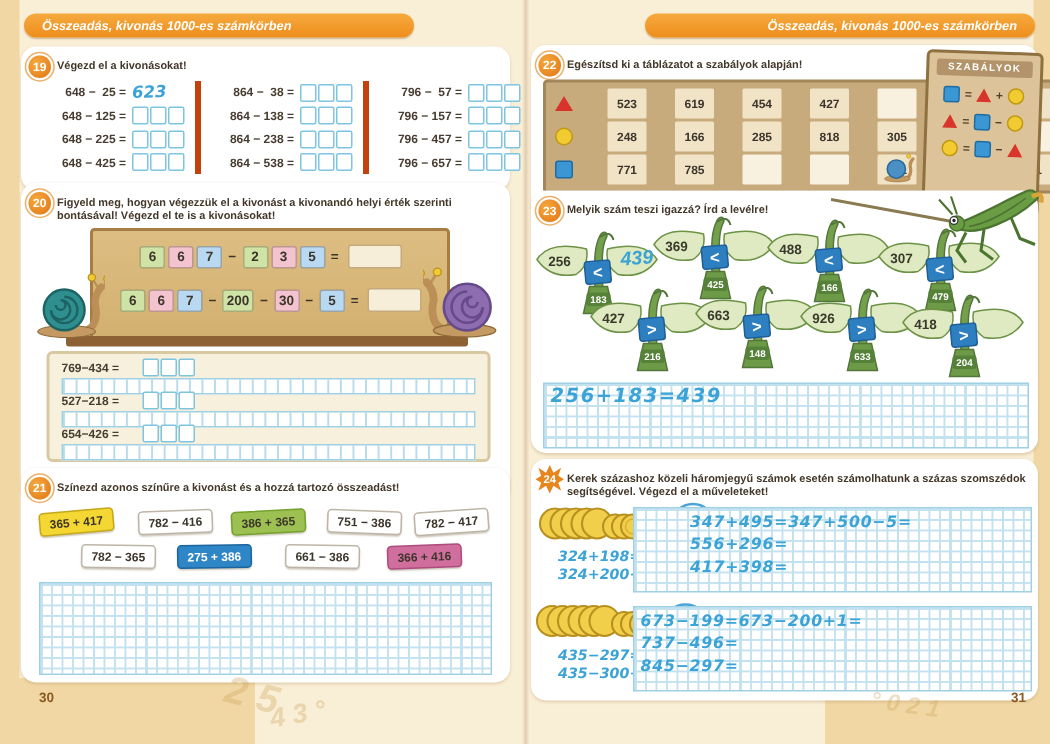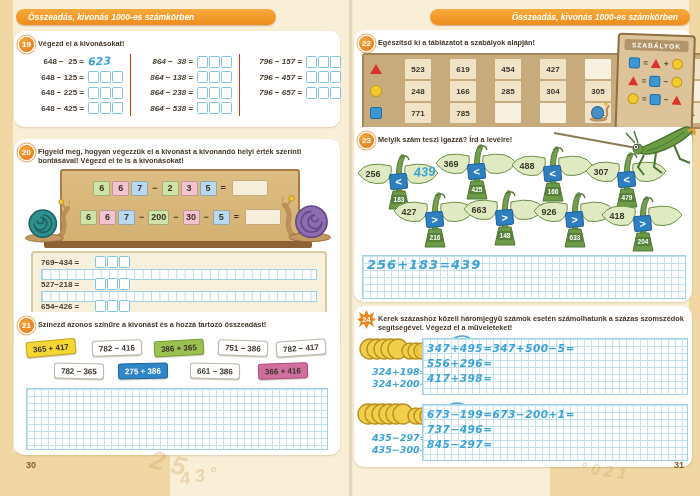--- a/index.html
+++ b/index.html
@@ -27,21 +27,21 @@
   .grid{background-color:#fff;border:1px solid #9fd0e4;background-image:
     linear-gradient(#c3e2ef 1px,transparent 1px),
     linear-gradient(90deg,#c3e2ef 1px,transparent 1px),
     linear-gradient(#8fc6dd 1px,transparent 1px),
     linear-gradient(90deg,#8fc6dd 1px,transparent 1px);
     background-size:7px 7px,7px 7px,35px 35px,35px 35px;}
 
   
   .ex19-cols{position:absolute;left:8px;top:23px;display:flex;}
   .ex19-col{padding:0 7px;}
-  .ex19-col + .ex19-col{border-left:1px solid #c2410c;font-style:italic;}
+  .ex19-col + .ex19-col{border-left:4px solid #c2410c;}
   .prob{display:flex;align-items:center;height:15.5px;gap:4px;}
   .expr{font-size:8px;font-weight:bold;color:#473c30;white-space:pre;width:55px;text-align:right;}
   .abox{display:inline-flex;gap:1px;}
   .abox i{display:block;width:9px;height:10px;background:#fff;border:1px solid #7fc4e0;border-radius:1.5px;}
   .ans19{font-size:11px;font-weight:bold;transform:rotate(-2deg);}
 
   
   .board{position:absolute;left:46px;top:30px;width:236px;height:72px;background:linear-gradient(#ddbd82,#d2b070);border:2px solid #a87d43;border-radius:3px;}
   .board-ledge{position:absolute;left:30px;top:102px;width:268px;height:7px;background:#8d6134;border-radius:2px;}
   .bline{position:absolute;left:0;width:100%;display:flex;align-items:center;justify-content:center;}
@@ -175,20 +175,28 @@
               <span class="expr">864 − 538 =</span>
               <span class="abox">
                 <i class="cell"></i>
                 <i class="cell"></i>
                 <i class="cell"></i>
               </span>
             </div>
           </div>
           <div class="ex19-col">
             <div class="prob">
+              <span class="expr">796 −  57 =</span>
+              <span class="abox">
+                <i class="cell"></i>
+                <i class="cell"></i>
+                <i class="cell"></i>
+              </span>
+            </div>
+            <div class="prob">
               <span class="expr">796 − 157 =</span>
               <span class="abox">
                 <i class="cell"></i>
                 <i class="cell"></i>
                 <i class="cell"></i>
               </span>
             </div>
             <div class="prob">
               <span class="expr">796 − 457 =</span>
               <span class="abox">
@@ -202,21 +210,21 @@
               <span class="abox">
                 <i class="cell"></i>
                 <i class="cell"></i>
                 <i class="cell"></i>
               </span>
             </div>
           </div>
         </div>
     </div>
 
-    <div class="panel" style="left:14px;top:139px;width:326px;height:212px;">
+    <div class="panel" style="left:14px;top:122px;width:326px;height:212px;">
       <div class="badge">20</div>
       <div class="instr" style="width:296px;">Figyeld meg, hogyan végezzük el a kivonást a kivonandó helyi érték szerinti bontásával! Végezd el te is a kivonásokat!</div>
       <div class="board">
         <div class="bline bline1" id="bline1">
             <span class="tile tile-g">6</span>
             <span class="tile tile-p">6</span>
             <span class="tile tile-b">7</span>
             <span class="bop">−</span>
             <span class="tile tile-g">2</span>
             <span class="tile tile-p">3</span>
@@ -348,21 +356,21 @@
             <div class="tcell">238</div>
             <div class="tcell">174</div>
           </div>
           <div class="trow">
             <span class="ticon">
               <span class="shape shape-circle"></span>
             </span>
             <div class="tcell">248</div>
             <div class="tcell">166</div>
             <div class="tcell">285</div>
-            <div class="tcell">304</div>
+            <div class="tcell">818</div>
             <div class="tcell">305</div>
             <div class="tcell">327</div>
             <div class="tcell empty"></div>
             <div class="tcell empty"></div>
           </div>
           <div class="trow">
             <span class="ticon">
               <span class="shape shape-square"></span>
             </span>
             <div class="tcell">771</div>
@@ -554,21 +562,21 @@
           <circle cx="104" cy="15" r="10" fill="#f2cf4a" stroke="#b8901f" stroke-width="1.4"></circle>
           <circle cx="104" cy="15" r="6.5" fill="none" stroke="#d9b22e"></circle>
           <ellipse cx="104" cy="15" rx="14" ry="13" fill="none" stroke="#4aa3d8" stroke-width="1.6"></ellipse>
         </svg>
       </div>
       <div class="leftlines hand" style="left:18px;top:60px;" id="g1-left">
           <div>324+198=</div>
           <div>324+200−2=522</div>
         </div>
       <div class="grid grid24" style="left:68px;top:32px;">
-        <div id="g1-grid" style="padding:2px 4px;">
+        <div id="g1-grid" style="padding:2px 4px;margin-left:33px;">
             <div class="hand hline">347+495=347+500−5=</div>
             <div class="hand hline">556+296=</div>
             <div class="hand hline">417+398=</div>
           </div>
       </div>
       <div style="position:absolute;left:2px;top:92px;">
         <svg width="128" height="32" viewBox="0 0 128 32">
           <g stroke="#b8901f" stroke-width="1.4" fill="#f2cf4a">
             <circle cx="12" cy="16" r="10"></circle>
               <circle cx="19" cy="16" r="10"></circle>

